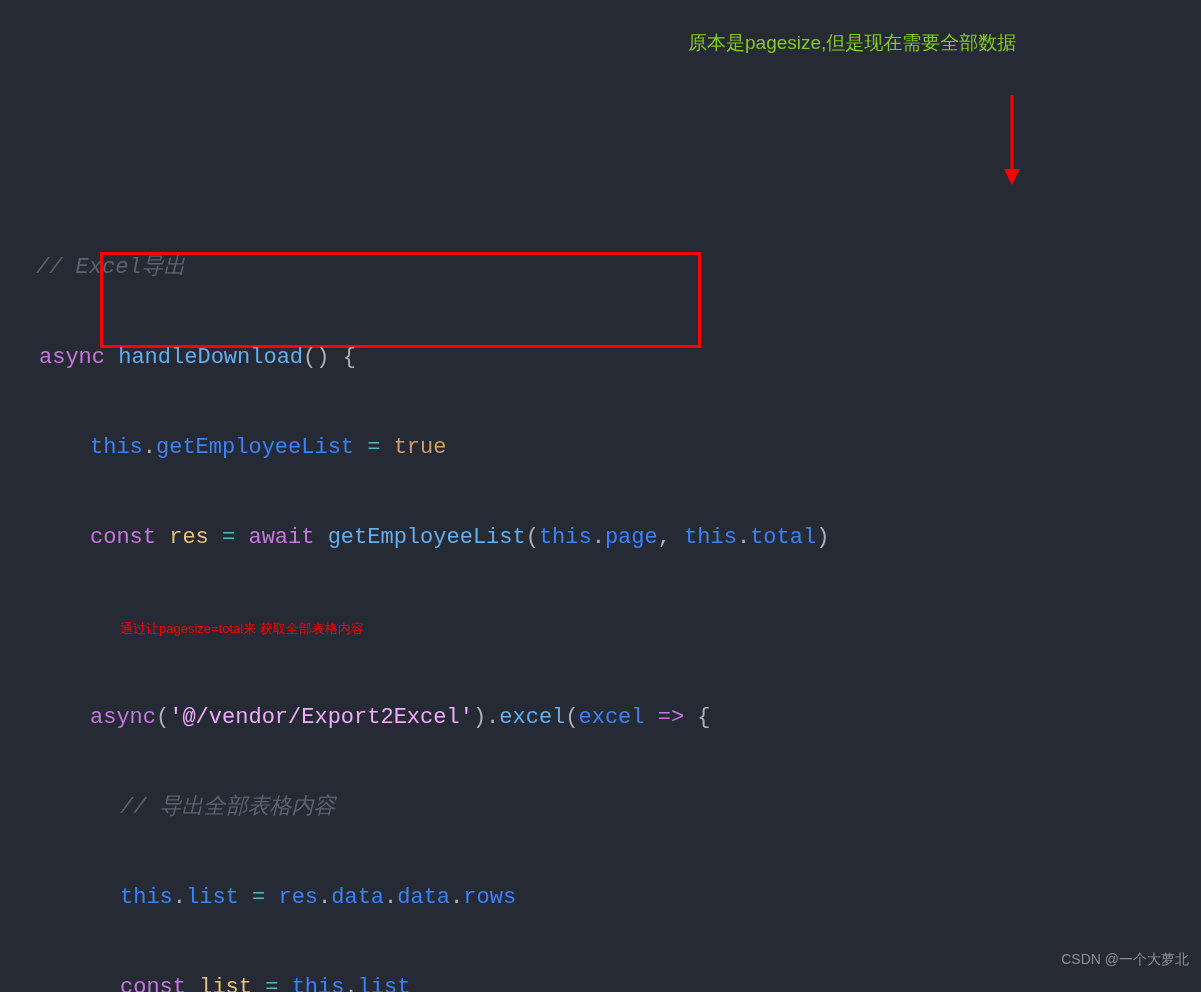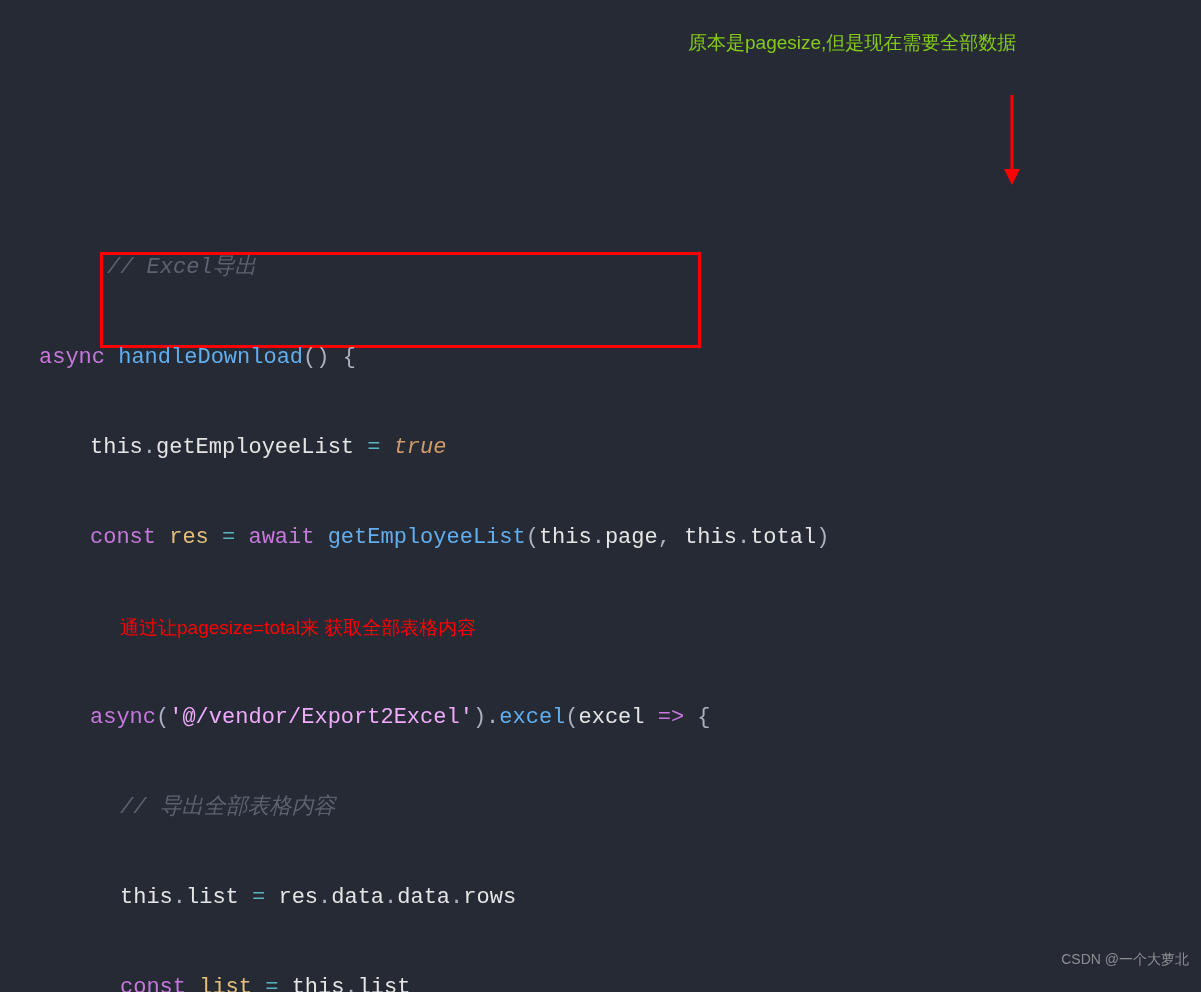--- a/index.html
+++ b/index.html
@@ -17,36 +17,36 @@
   .editor {
     position: relative;
     padding: 20px 0 0 0;
     white-space: pre;
   }
   .line {
     position: relative;
     padding-left: 39px;
     height: 45px;
   }
-  .i1 { padding-left: 67px; margin-left: 40px; }
+  .i1 { padding-left: 36px; }
   .i2 { padding-left: 90px; }
   .i3 { padding-left: 120px; }
   .c-comment { color: #5c6370; font-style: italic; }
   .c-keyword { color: #c678dd; }
   .c-blue { color: #61afef; }
-  .c-red { color: #e5e5e5; }
+  .c-red { color: #3b82f6; }
   .c-cyan { color: #56b6c2; }
   .c-string { color: #f0abfc; }
   .c-yellow { color: #e5c07b; }
-  .c-gold { color: #d19a66; font-style: italic; }
+  .c-gold { color: #d19a66; }
   .c-punc { color: #abb2bf; }
   .annot-red {
     color: #ff0000;
     font-family: "Microsoft YaHei", sans-serif;
-    font-size: 19px;
+    font-size: 13px;
     font-style: normal;
   }
   .annot-red-top {
     position: absolute;
     top: 20px;
     left: 688px;
     color: #84cc16;
     font-family: "Microsoft YaHei", sans-serif;
     font-size: 19px;
   }

